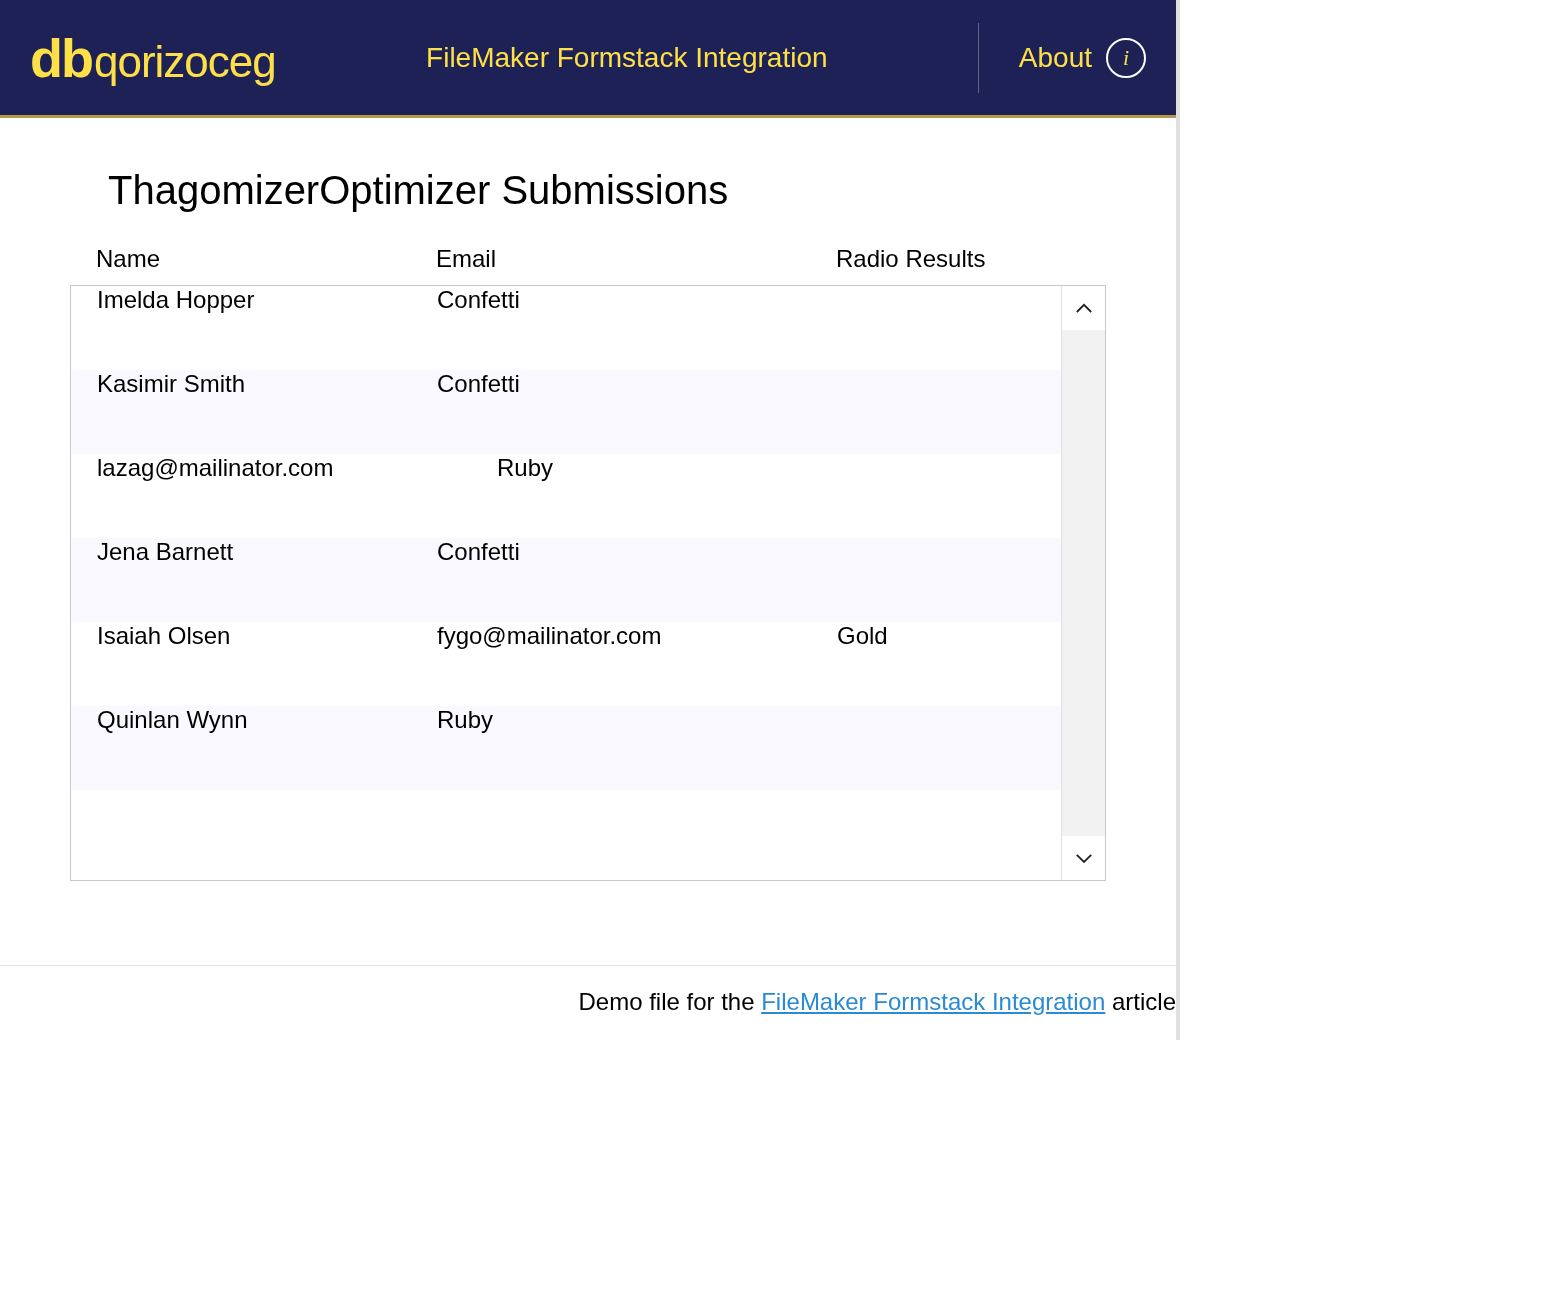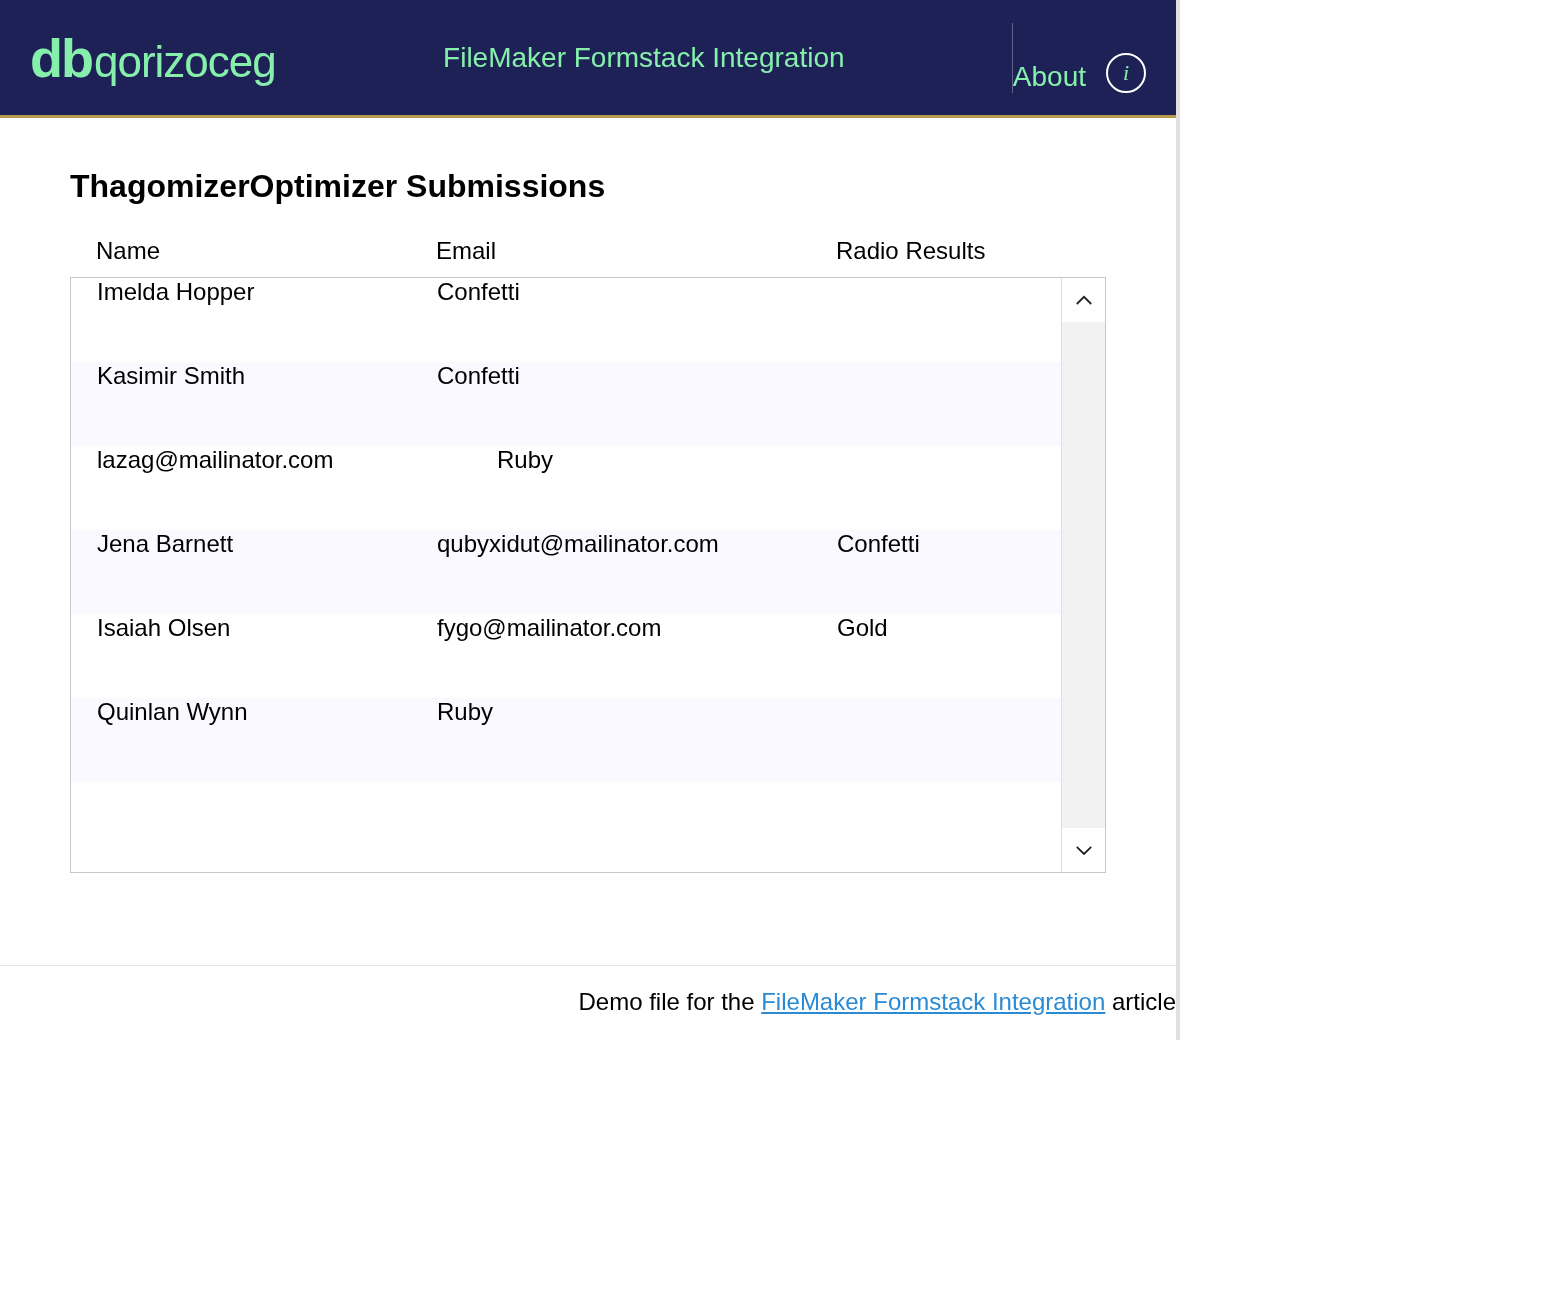--- a/index.html
+++ b/index.html
@@ -13,21 +13,21 @@
   .app {
     width: 1180px;
     margin: 0;
     background: #fff;
     border-right: 4px solid #e0e0e0;
     position: relative;
     min-height: 1040px;
   }
   .header {
     background: #1d2155;
-    color: #86efac;
+    color: #fde047;
     display: flex;
     align-items: center;
     height: 118px;
     border-bottom: 3px solid #b49a4a;
     padding: 0 30px 0 30px;
   }
   .logo {
     display: flex;
     align-items: baseline;
     font-weight: 300;
@@ -47,24 +47,25 @@
     margin-left: 2px;
   }
   .header-title {
     flex: 1;
     text-align: center;
     font-size: 28px;
     font-weight: 300;
   }
   .header-right {
     display: flex;
-    align-items: flex-end;
+    align-items: center;
     border-left: 1px solid rgba(255,255,255,0.3);
+    padding-left: 40px;
     height: 70px;
-    gap: 20px;
+    gap: 14px;
   }
   .about-label {
     font-size: 28px;
     font-weight: 300;
   }
   .info-icon {
     width: 40px;
     height: 40px;
     border: 2px solid #fff;
     border-radius: 50%;
@@ -74,23 +75,24 @@
     font-family: Georgia, serif;
     font-style: italic;
     font-size: 22px;
     cursor: pointer;
   }
 
   .content {
     padding: 50px 70px 20px 70px;
   }
   .page-title {
-    font-size: 32px;
-    font-weight: 700;
+    font-size: 40px;
+    font-weight: 400;
     margin-bottom: 32px;
+    margin-left: 38px;
   }
 
   .table-header {
     display: flex;
     padding: 0 0 12px 26px;
     font-size: 24px;
     align-items: flex-end;
   }
   .col-name  { width: 340px; }
   .col-email { width: 400px; }
@@ -187,21 +189,20 @@
           <div class="row">
             <div class="col-name">Kasimir Smith</div>
             <div class="col-radio">Confetti</div>
           </div>
           <div class="row">
             <div class="col-email">lazag@mailinator.com</div>
             <div class="col-radio">Ruby</div>
           </div>
           <div class="row">
             <div class="col-name">Jena Barnett</div>
-            <div class="col-email">qubyxidut@mailinator.com</div>
             <div class="col-radio">Confetti</div>
           </div>
           <div class="row">
             <div class="col-name">Isaiah Olsen</div>
             <div class="col-email">fygo@mailinator.com</div>
             <div class="col-radio">Gold</div>
           </div>
           <div class="row">
             <div class="col-name">Quinlan Wynn</div>
             <div class="col-radio">Ruby</div>

